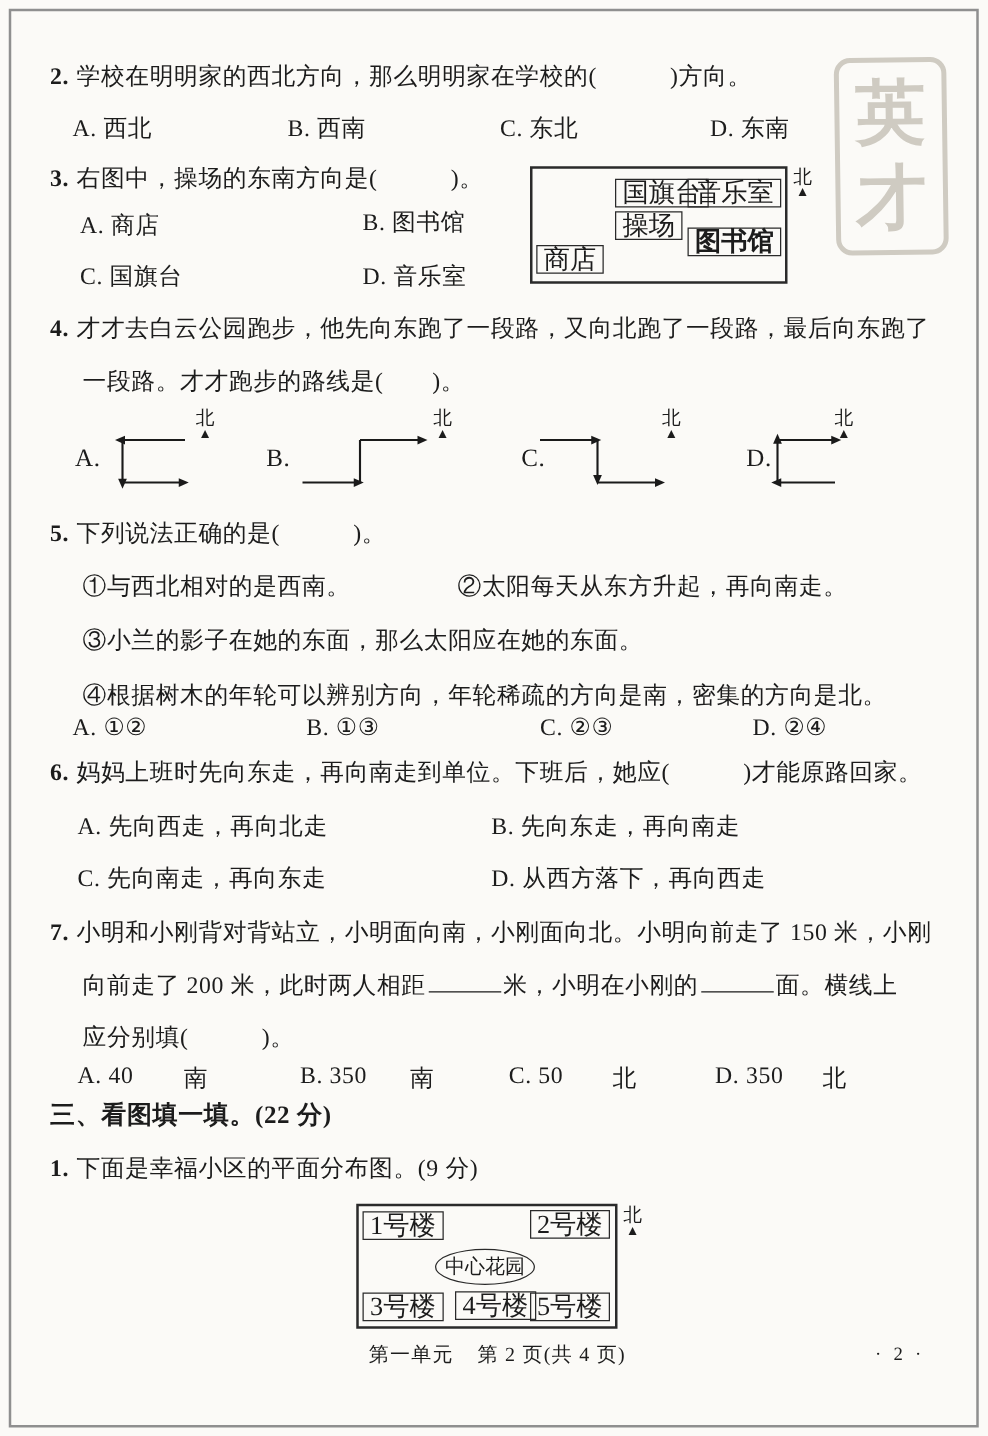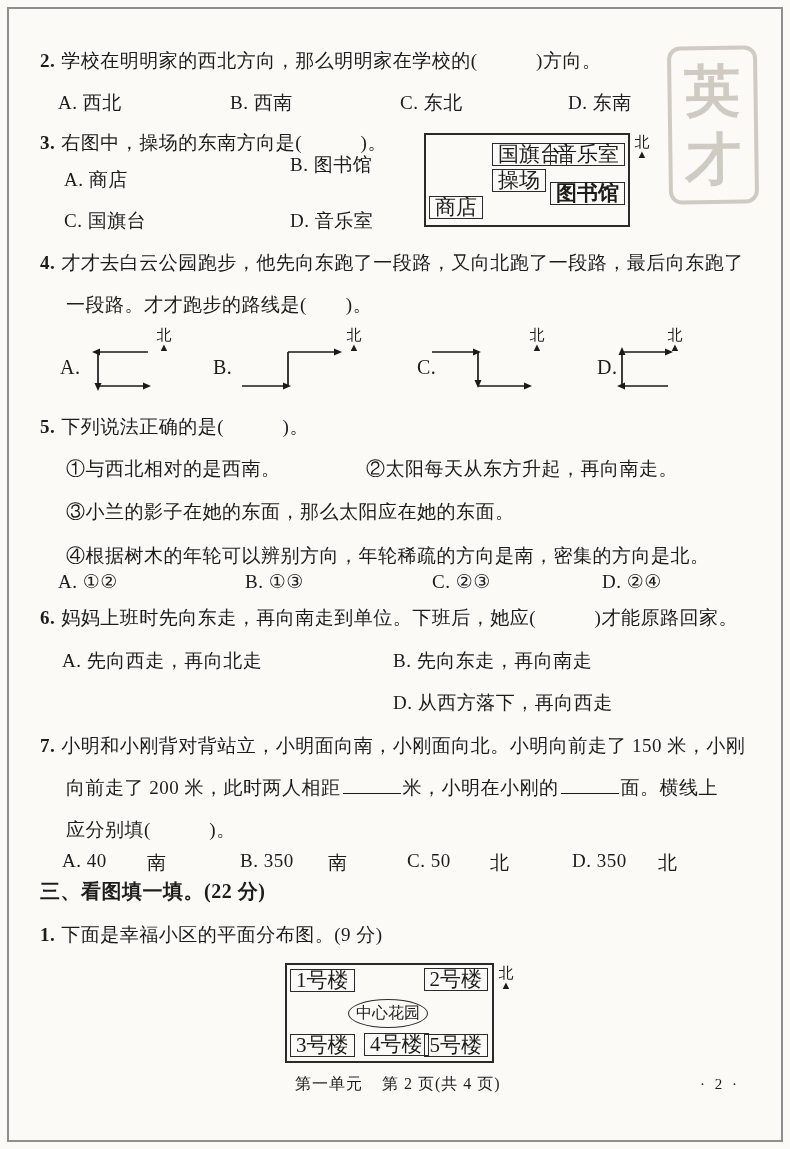--- a/index.html
+++ b/index.html
@@ -48,21 +48,21 @@
   </div>
   <span class="opt" style="left:58px;top:90px;">A. 西北</span>
   <span class="opt" style="left:230px;top:90px;">B. 西南</span>
   <span class="opt" style="left:400px;top:90px;">C. 东北</span>
   <span class="opt" style="left:568px;top:90px;">D. 东南</span>
 
   <div class="qline" style="left:40px;top:130px;">
     <span class="qnum">3.</span><span>右图中，操场的东南方向是(　　　)。</span>
   </div>
   <span class="opt" style="left:64px;top:167px;">A. 商店</span>
-  <span class="opt" style="left:290px;top:152px;">B. 图书馆</span>
+  <span class="opt" style="left:290px;top:165px;">B. 图书馆</span>
   <span class="opt" style="left:64px;top:208px;">C. 国旗台</span>
   <span class="opt" style="left:290px;top:208px;">D. 音乐室</span>
 
   <div class="dia" style="left:424px;top:133px;width:202px;height:90px;">
     <span class="dbox" style="left:66px;top:8px;">国旗台</span>
     <span class="dbox" style="right:3px;top:8px;">音乐室</span>
     <span class="dbox" style="left:66px;top:34px;">操场</span>
     <span class="dbox" style="left:3px;bottom:6px;">商店</span>
     <span class="dbox" style="right:3px;bottom:20px;font-weight:bold;">图书馆</span>
   </div>
@@ -151,20 +151,21 @@
   <span class="opt" style="left:58px;top:570px;">A. ①②</span>
   <span class="opt" style="left:245px;top:570px;">B. ①③</span>
   <span class="opt" style="left:432px;top:570px;">C. ②③</span>
   <span class="opt" style="left:602px;top:570px;">D. ②④</span>
 
   <div class="qline" style="left:40px;top:605px;">
     <span class="qnum">6.</span><span>妈妈上班时先向东走，再向南走到单位。下班后，她应(　　　)才能原路回家。</span>
   </div>
   <span class="opt" style="left:62px;top:648px;">A. 先向西走，再向北走</span>
   <span class="opt" style="left:393px;top:648px;">B. 先向东走，再向南走</span>
+  <span class="opt" style="left:62px;top:690px;">C. 先向南走，再向东走</span>
   <span class="opt" style="left:393px;top:690px;">D. 从西方落下，再向西走</span>
 
   <div class="qline" style="left:40px;top:733px;">
     <span class="qnum">7.</span><span>小明和小刚背对背站立，小明面向南，小刚面向北。小明向前走了 150 米，小刚</span>
   </div>
   <div class="qline" style="left:66px;top:775px;">
     <span>向前走了 200 米，此时两人相距</span><span class="blank"></span><span>米，小明在小刚的</span><span class="blank"></span><span>面。横线上</span>
   </div>
   <div class="qline" style="left:66px;top:817px;">
     <span>应分别填(　　　)。</span>

